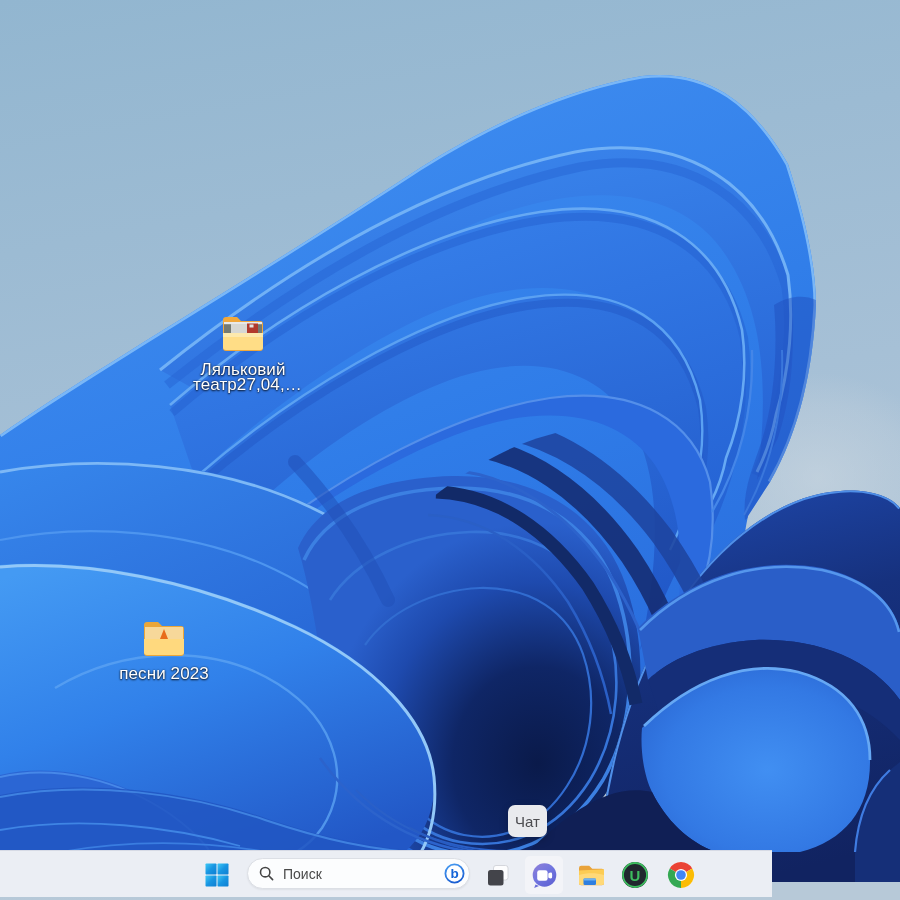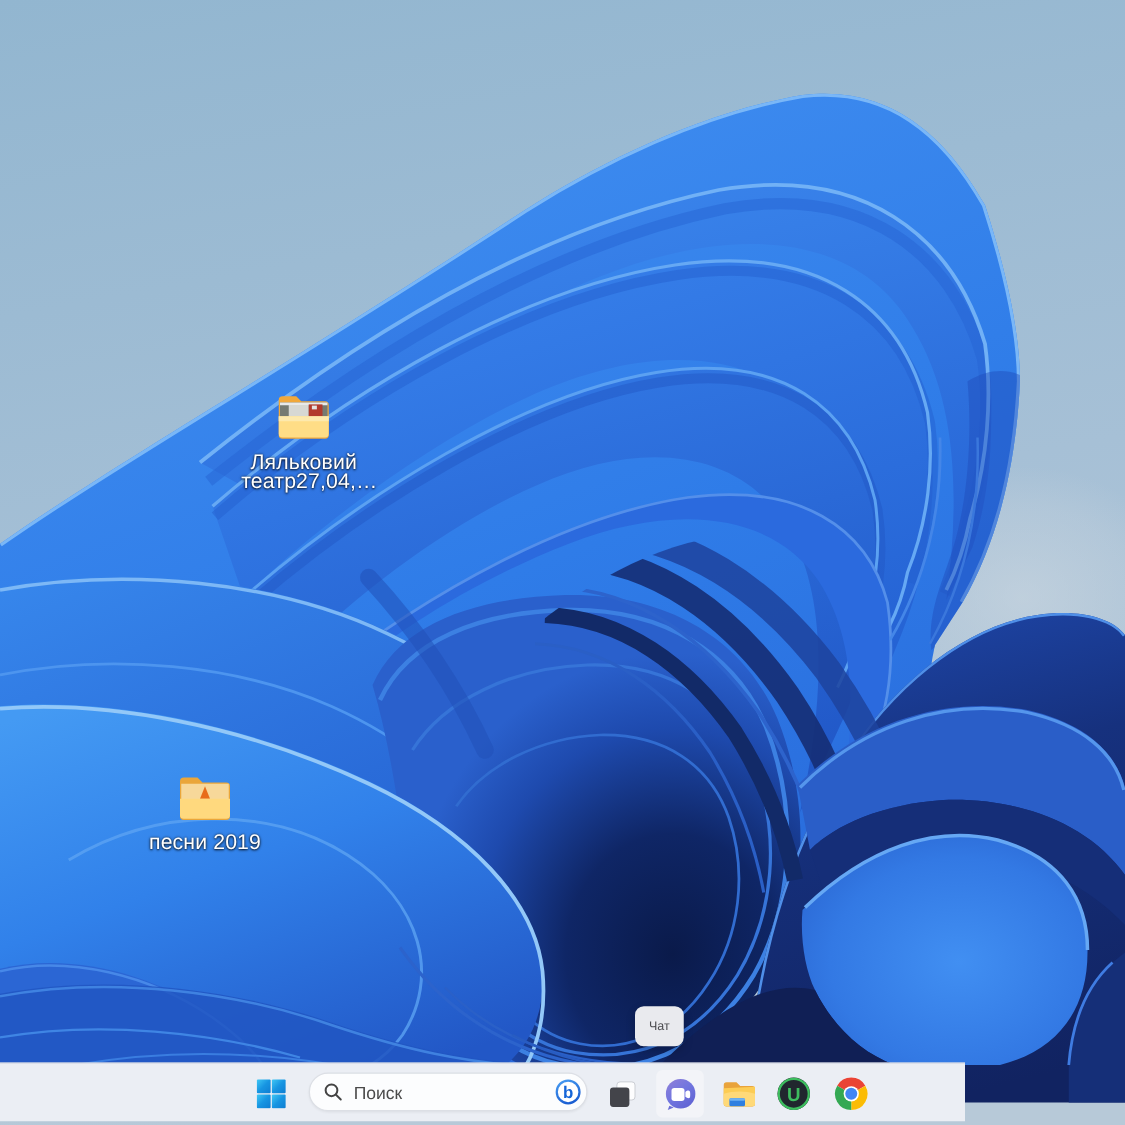--- a/index.html
+++ b/index.html
@@ -1,18 +1,18 @@
 <!DOCTYPE html>
 <html><head>
 <meta charset="utf-8">
 <style>
   html,body{margin:0;padding:0;width:900px;height:900px;overflow:hidden;background:#9ebed6;font-family:"Liberation Sans",sans-serif;}
   #wall{position:absolute;left:0;top:0;width:900px;height:900px;}
   .icon{position:absolute;text-align:center;color:#fff;font-size:17px;line-height:14.5px;letter-spacing:0.1px;text-shadow:0 1px 2px rgba(0,0,0,.85),0 0 2px rgba(0,0,0,.6);}
-  #tooltip{position:absolute;left:508px;top:805px;width:39px;height:32px;background:#e9eaee;border-radius:7px;box-shadow:0 3px 8px rgba(0,0,0,.22);color:#4c4c50;font-size:10px;display:flex;align-items:center;justify-content:center;box-sizing:border-box;}
+  #tooltip{position:absolute;left:508px;top:805px;width:39px;height:32px;background:#e9eaee;border-radius:7px;box-shadow:0 3px 8px rgba(0,0,0,.22);color:#4c4c50;font-size:15px;display:flex;align-items:center;justify-content:center;box-sizing:border-box;}
   #taskbar{position:absolute;left:0;top:850px;width:772px;height:47px;background:#ebeef4;border-top:1px solid rgba(205,210,222,.7);box-sizing:border-box;}
   .tbi{position:absolute;top:5px;width:38px;height:38px;border-radius:5px;display:flex;align-items:center;justify-content:center;}
   #search{position:absolute;left:247px;top:7px;width:223px;height:31px;background:#fcfdfe;border:1px solid #dcdfe5;border-radius:16px;box-sizing:border-box;display:flex;align-items:center;box-shadow:0 1px 2px rgba(0,0,0,.06);}
   #search .q{margin-left:11px;}
   #search .txt{margin-left:9px;color:#4a4a4a;font-size:14px;}
 </style>
 </head>
 <body>
 <svg id="wall" viewBox="0 0 900 900" preserveAspectRatio="none">
 <defs>
@@ -176,21 +176,21 @@
   </svg>
   <div style="margin-top:9px;">Ляльковий<br>театр27,04,…</div>
 </div>
 <div class="icon" style="left:114px;top:619px;width:100px;">
   <svg width="46" height="40" viewBox="0 0 46 40" style="display:block;margin:0 auto;">
     <path d="M3,6 q0,-3 3,-3 h11 l4,4 h19 q3,0 3,3 v24 q0,3 -3,3 H6 q-3,0 -3,-3 Z" fill="#eaa63a"></path>
     <path d="M4,8 h38 v14 H4 Z" fill="#f7d89a"></path>
     <path d="M23,10 l4,10 h-8 Z" fill="#e86c1a"></path>
     <path d="M3,20 h40 v13 q0,3 -3,3 H6 q-3,0 -3,-3 Z" fill="#ffd97e"></path>
   </svg>
-  <div style="margin-top:8px;">песни 2019</div>
+  <div style="margin-top:8px;">песни 2023</div>
 </div>
 
 <div id="tooltip">Чат</div>
 
 <div id="taskbar">
   <div class="tbi" style="left:198px;">
     <svg width="24" height="24" viewBox="0 0 24 24">
       <defs>
           <linearGradient id="wlg" x1="0" y1="0" x2="1" y2="1">
             <stop offset="0" stop-color="#3fc8f5"></stop>

